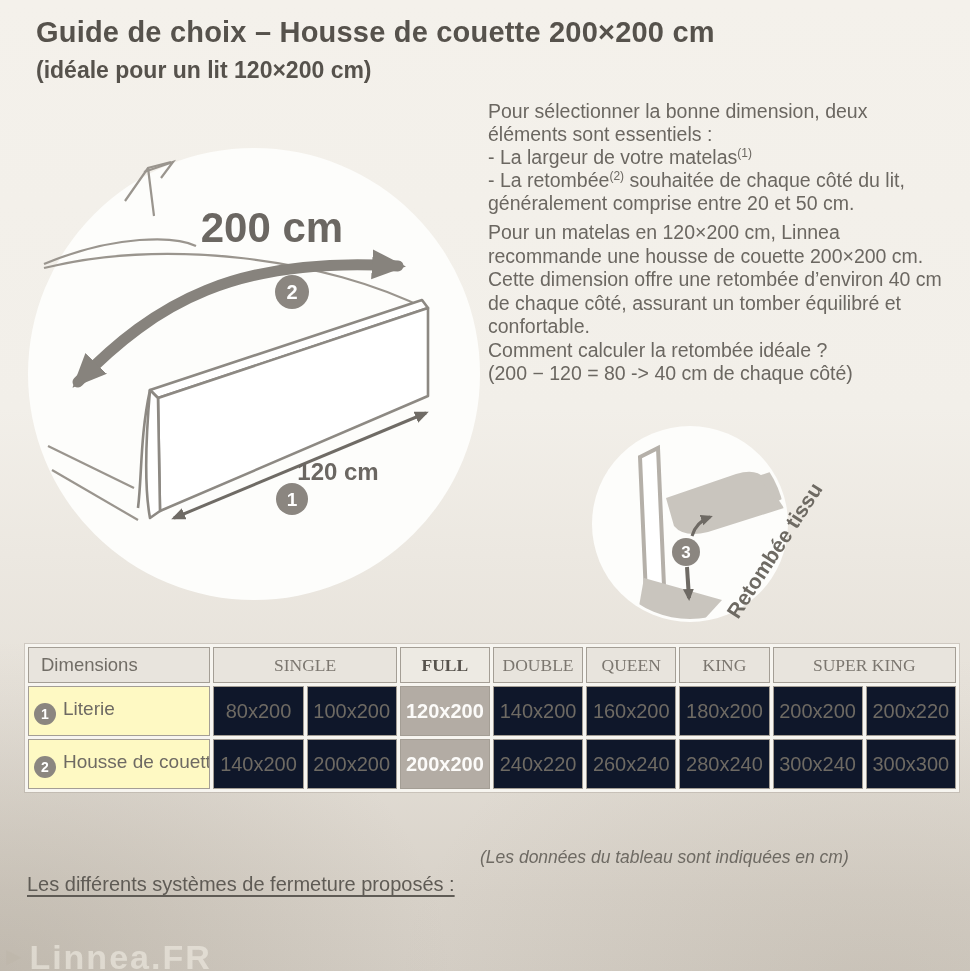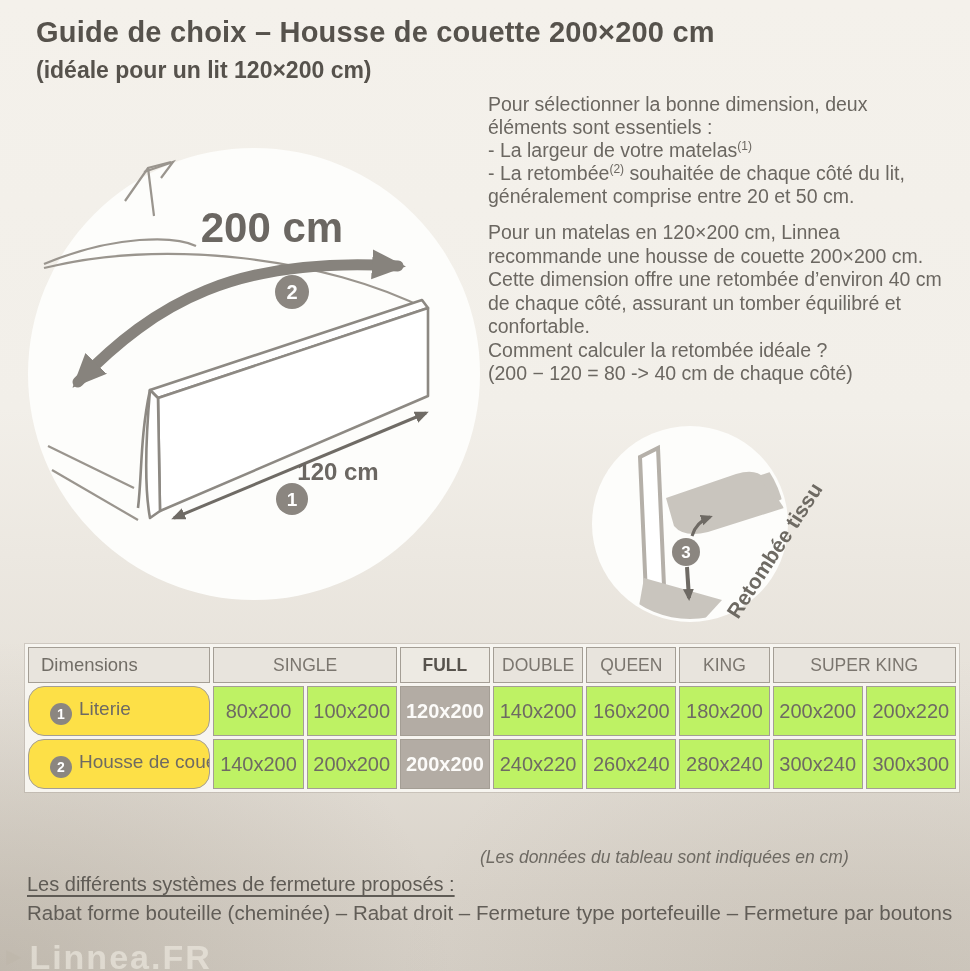--- a/index.html
+++ b/index.html
@@ -14,38 +14,38 @@
       linear-gradient(180deg,#f4f1eb 0%,#f2efe9 42%,#e6e1d9 72%,#d8d2c9 92%,#d4cec5 100%);
     color:#6b6761;
   }
   .abs{position:absolute;}
 
   
   .title{left:36px;top:16px;font-size:29px;font-weight:bold;color:#56524c;letter-spacing:.2px;}
   .subtitle{left:36px;top:57px;font-size:23px;font-weight:bold;color:#56524c;}
 
   
-  .intro{left:488px;top:93px;width:462px;font-size:19.5px;line-height:23px;color:#6b6761;}
+  .intro{left:488px;top:100px;width:462px;font-size:19.5px;line-height:23px;color:#6b6761;}
   .intro sup{font-size:12px;line-height:0;}
   .example{left:488px;top:221px;width:468px;font-size:19.5px;line-height:23.5px;color:#6b6761;}
   .example .h{font-weight:bold;color:#5f5b55;}
 
   
   .tablewrap{left:25px;top:644px;width:934px;background:#f7f5f0;box-shadow:0 0 0 1px rgba(160,153,143,.35);}
   table.dim{border-collapse:separate;border-spacing:3px;table-layout:fixed;width:100%;}
   table.dim th,table.dim td{
     border:1px solid #a49e95;
     text-align:center;vertical-align:middle;
     overflow:hidden;white-space:nowrap;
   }
-  table.dim .hd{height:32px;background:#e8e4dd;color:#7b766f;font-size:17.5px;font-weight:normal;}
+  table.dim .hd{height:32px;background:#e8e4dd;color:#7b766f;font-size:17.5px;font-weight:normal;font-family:Liberation Serif, serif;}
   table.dim .hd.full{background:#edeae3;color:#57534d;font-weight:bold;}
   table.dim .corner{background:#e8e4dd;color:#716d66;font-size:18.5px;text-align:left;padding-left:12px;font-weight:normal;}
-  table.dim td{height:46px;background:#bef264;color:#6e6a63;font-size:20px;}
-  table.dim td.lbl{background:#fde047;text-align:left;padding-left:21px;font-size:19px;border-radius:16px;}
+  table.dim td{height:46px;background:#0f172a;color:#6e6a63;font-size:20px;}
+  table.dim td.lbl{background:#fef9c3;text-align:left;padding-left:5px;font-size:19px;}
   table.dim td.hl{background:#b3aca4;color:#fcfbf9;font-weight:bold;}
   .numcirc{
     display:inline-block;width:22px;height:22px;border-radius:50%;
     background:#8b8680;color:#fff;font-size:14px;font-weight:bold;
     text-align:center;line-height:22px;vertical-align:-4px;margin-right:7px;
   }
 
   .tnote{left:480px;top:847px;width:474px;font-style:italic;font-size:17.5px;color:#6e6a63;}
   .closure-h{left:27px;top:873px;font-size:20px;color:#5f5b55;text-decoration:underline;text-underline-offset:4px;}
   .closure-t{left:27px;top:901px;font-size:20.5px;color:#615d57;white-space:nowrap;}
@@ -194,17 +194,16 @@
         <td>300x240</td>
         <td>300x300</td>
       </tr>
     </tbody>
       </table>
   </div>
 
   <div class="abs tnote">(Les données du tableau sont indiquées en cm)</div>
 
   <div class="abs closure-h">Les différents systèmes de fermeture proposés :</div>
-  <div class="abs closure-t">Rabat forme bouteille (cheminée) – Rabat droit – Fermeture type portefeuille – Fermeture par boutons</div>
 
   <div class="abs watermark"><span class="tri">▶</span><span>Linnea.FR</span></div>
 
 </div>
 
 </body></html>

